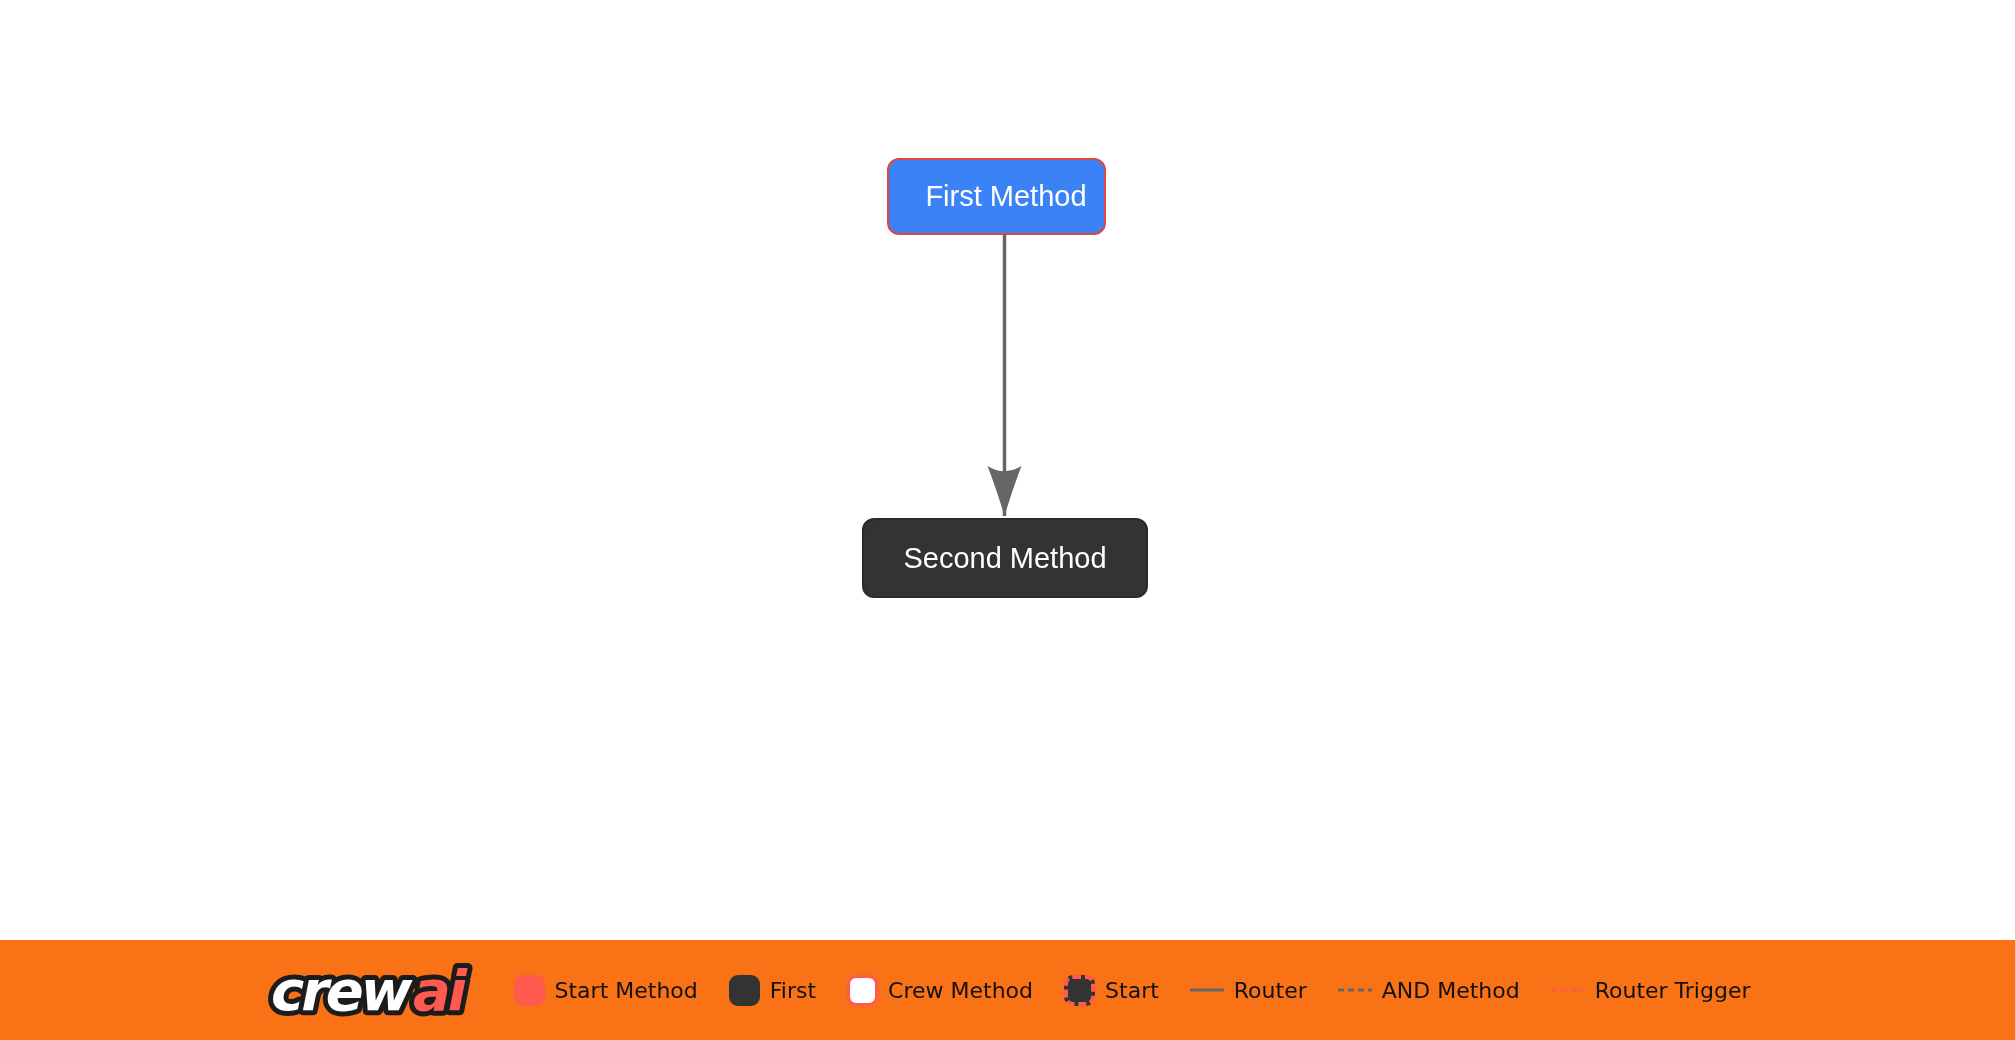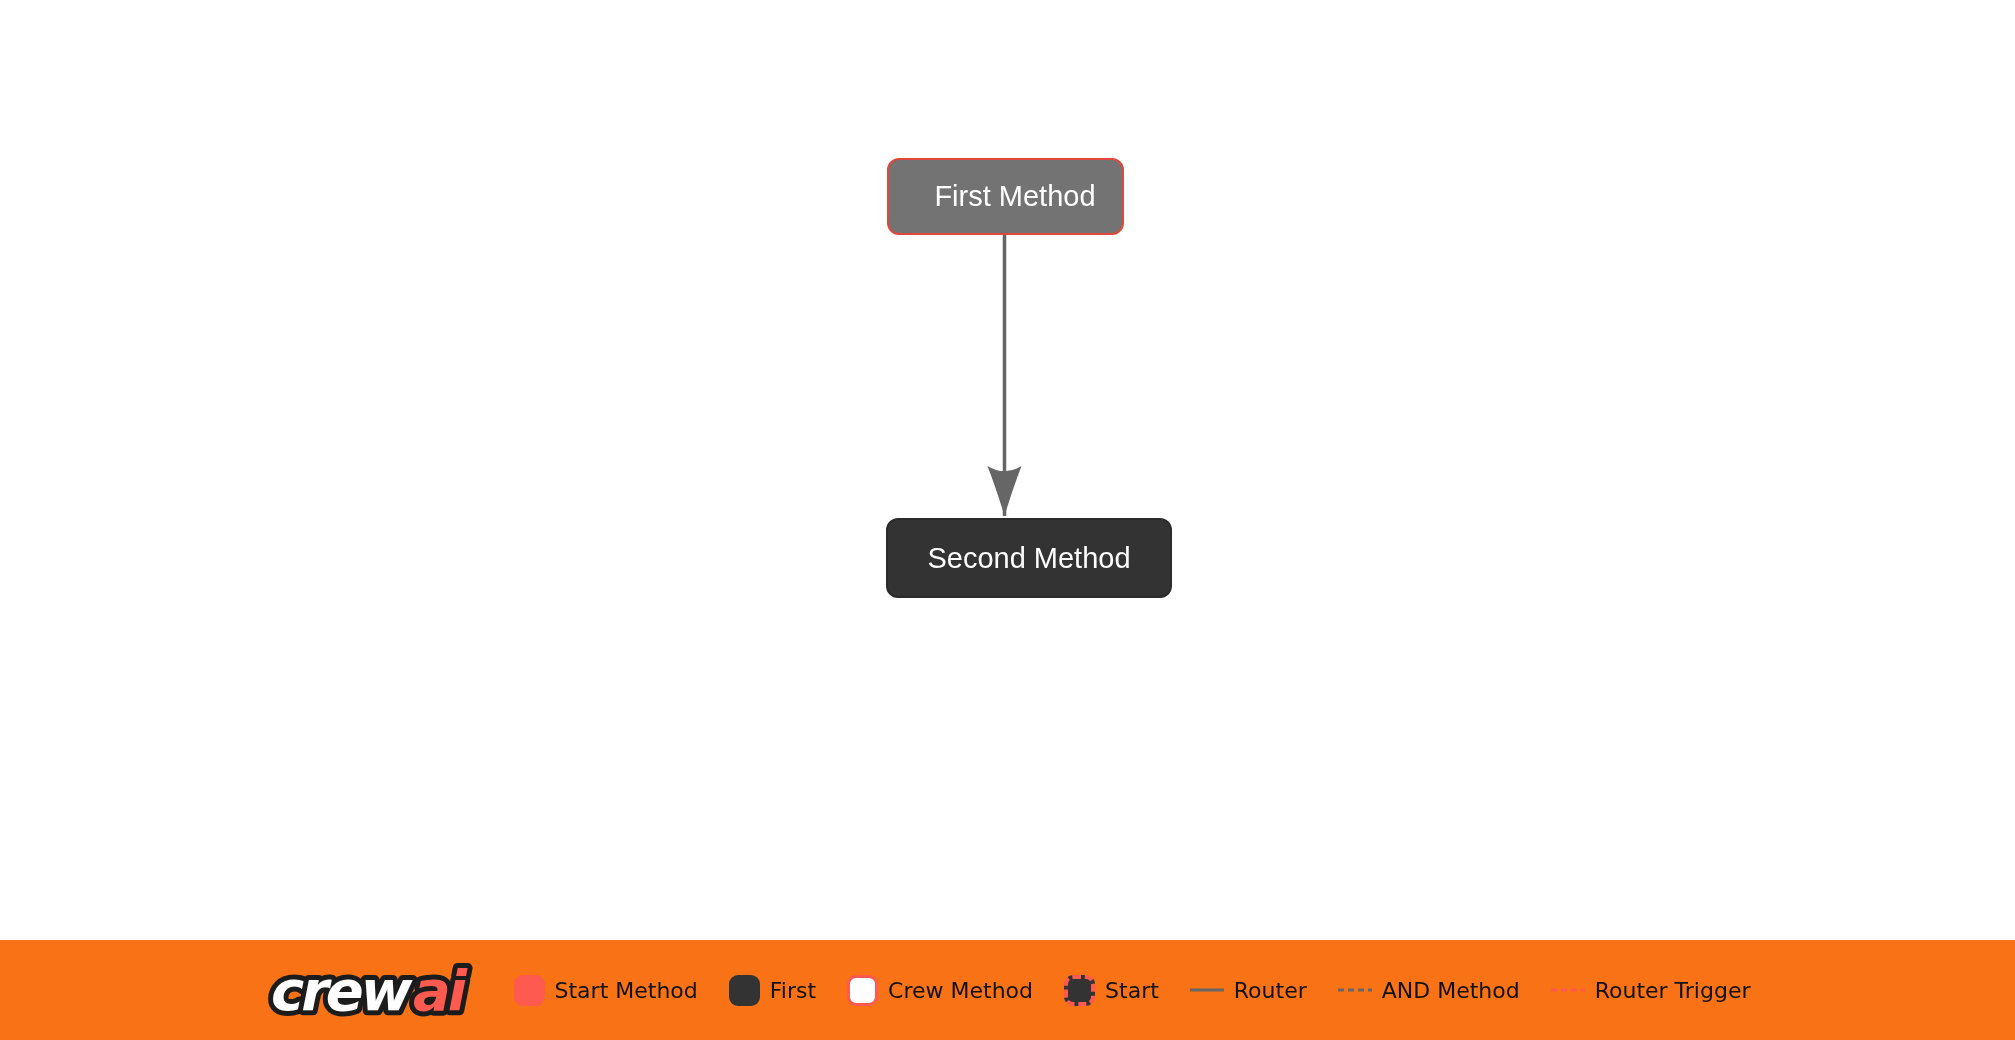--- a/index.html
+++ b/index.html
@@ -15,26 +15,26 @@
 
   .node {
     position: absolute;
     display: flex; align-items: center; justify-content: center;
     border-radius: 12px;
     font-family: "Liberation Sans", sans-serif;
     font-size: 29px; color: #ffffff; white-space: nowrap;
     cursor: pointer;
   }
   .node-start {
-    left: 887px; top: 158px; width: 237px; height: 77px;
-    background: #737373; border: 2px solid #E0473D; padding-left: 19px;
+    left: 887px; top: 158px; width: 219px; height: 77px;
+    background: #3b82f6; border: 2px solid #E0473D; padding-left: 19px;
   }
   .node-method {
     left: 862px; top: 518px; width: 286px; height: 80px;
-    background: #333333; border: 2px solid #2B2B2B; margin-left: 24px;
+    background: #333333; border: 2px solid #2B2B2B;
   }
 
   
   .legend-bar {
     position: absolute; left: 0; bottom: 0; width: 2015px; height: 100px;
     background: #f97316;
     display: flex; align-items: center; justify-content: center;
     gap: 31px;
   }
   .legend-item {

